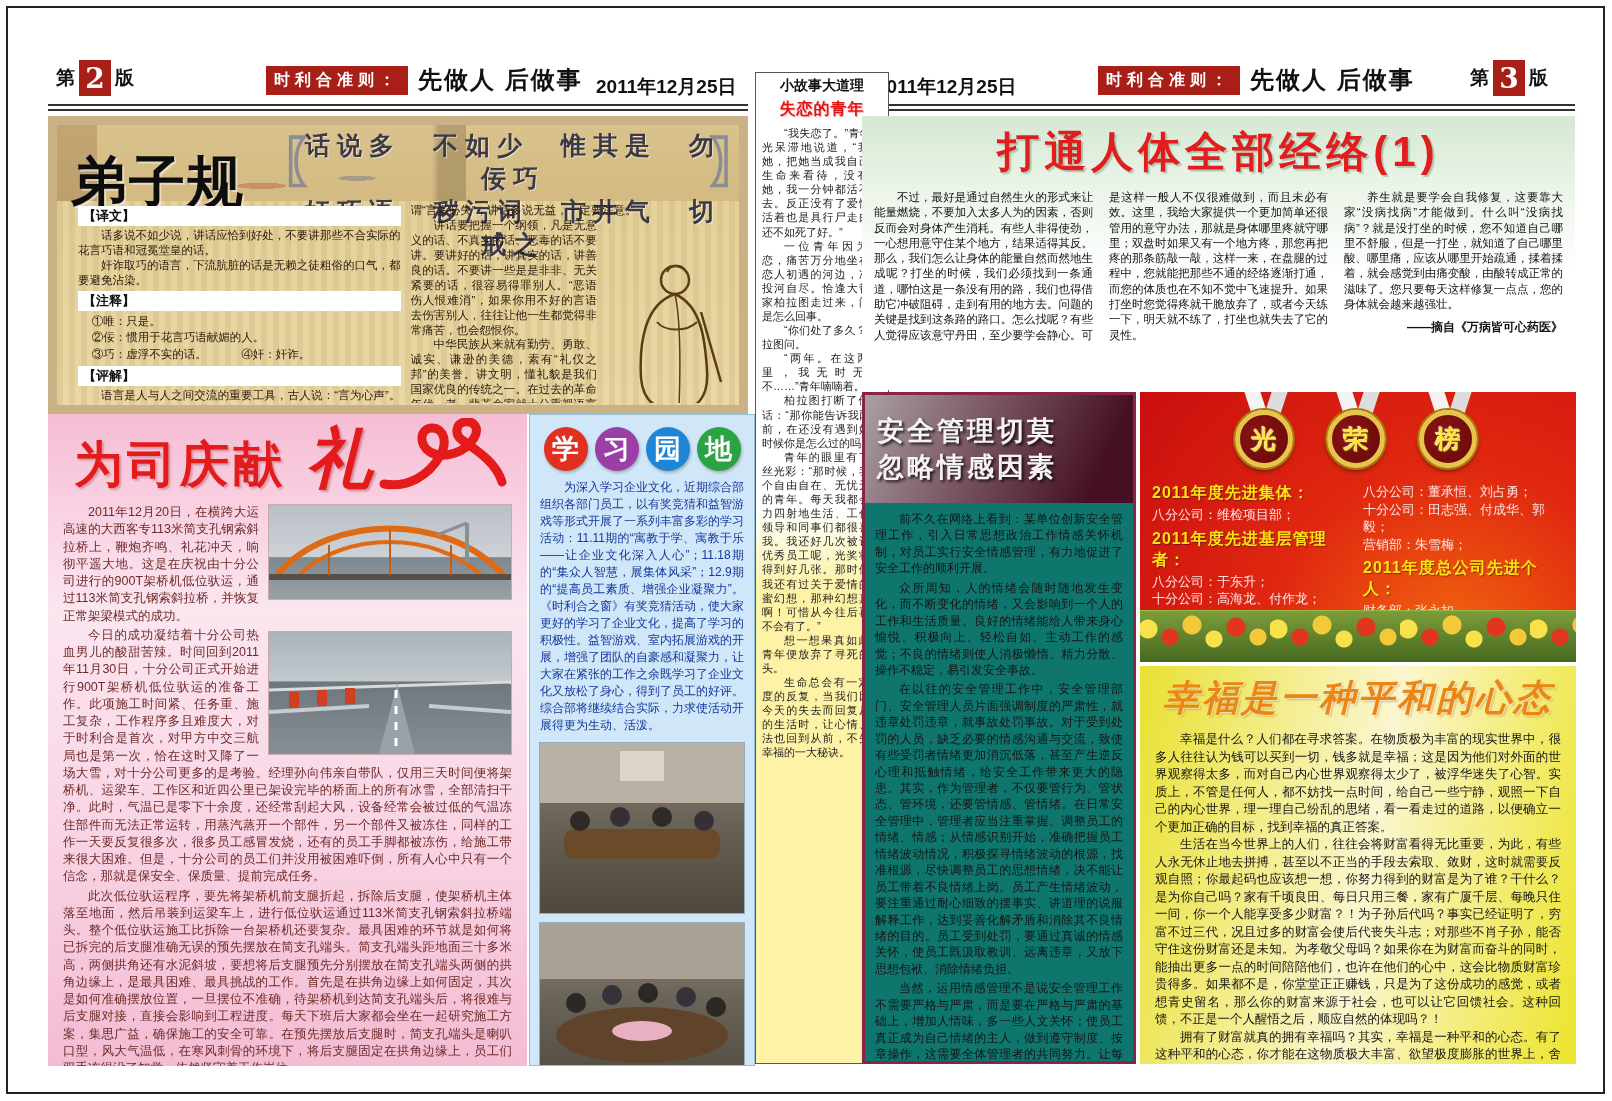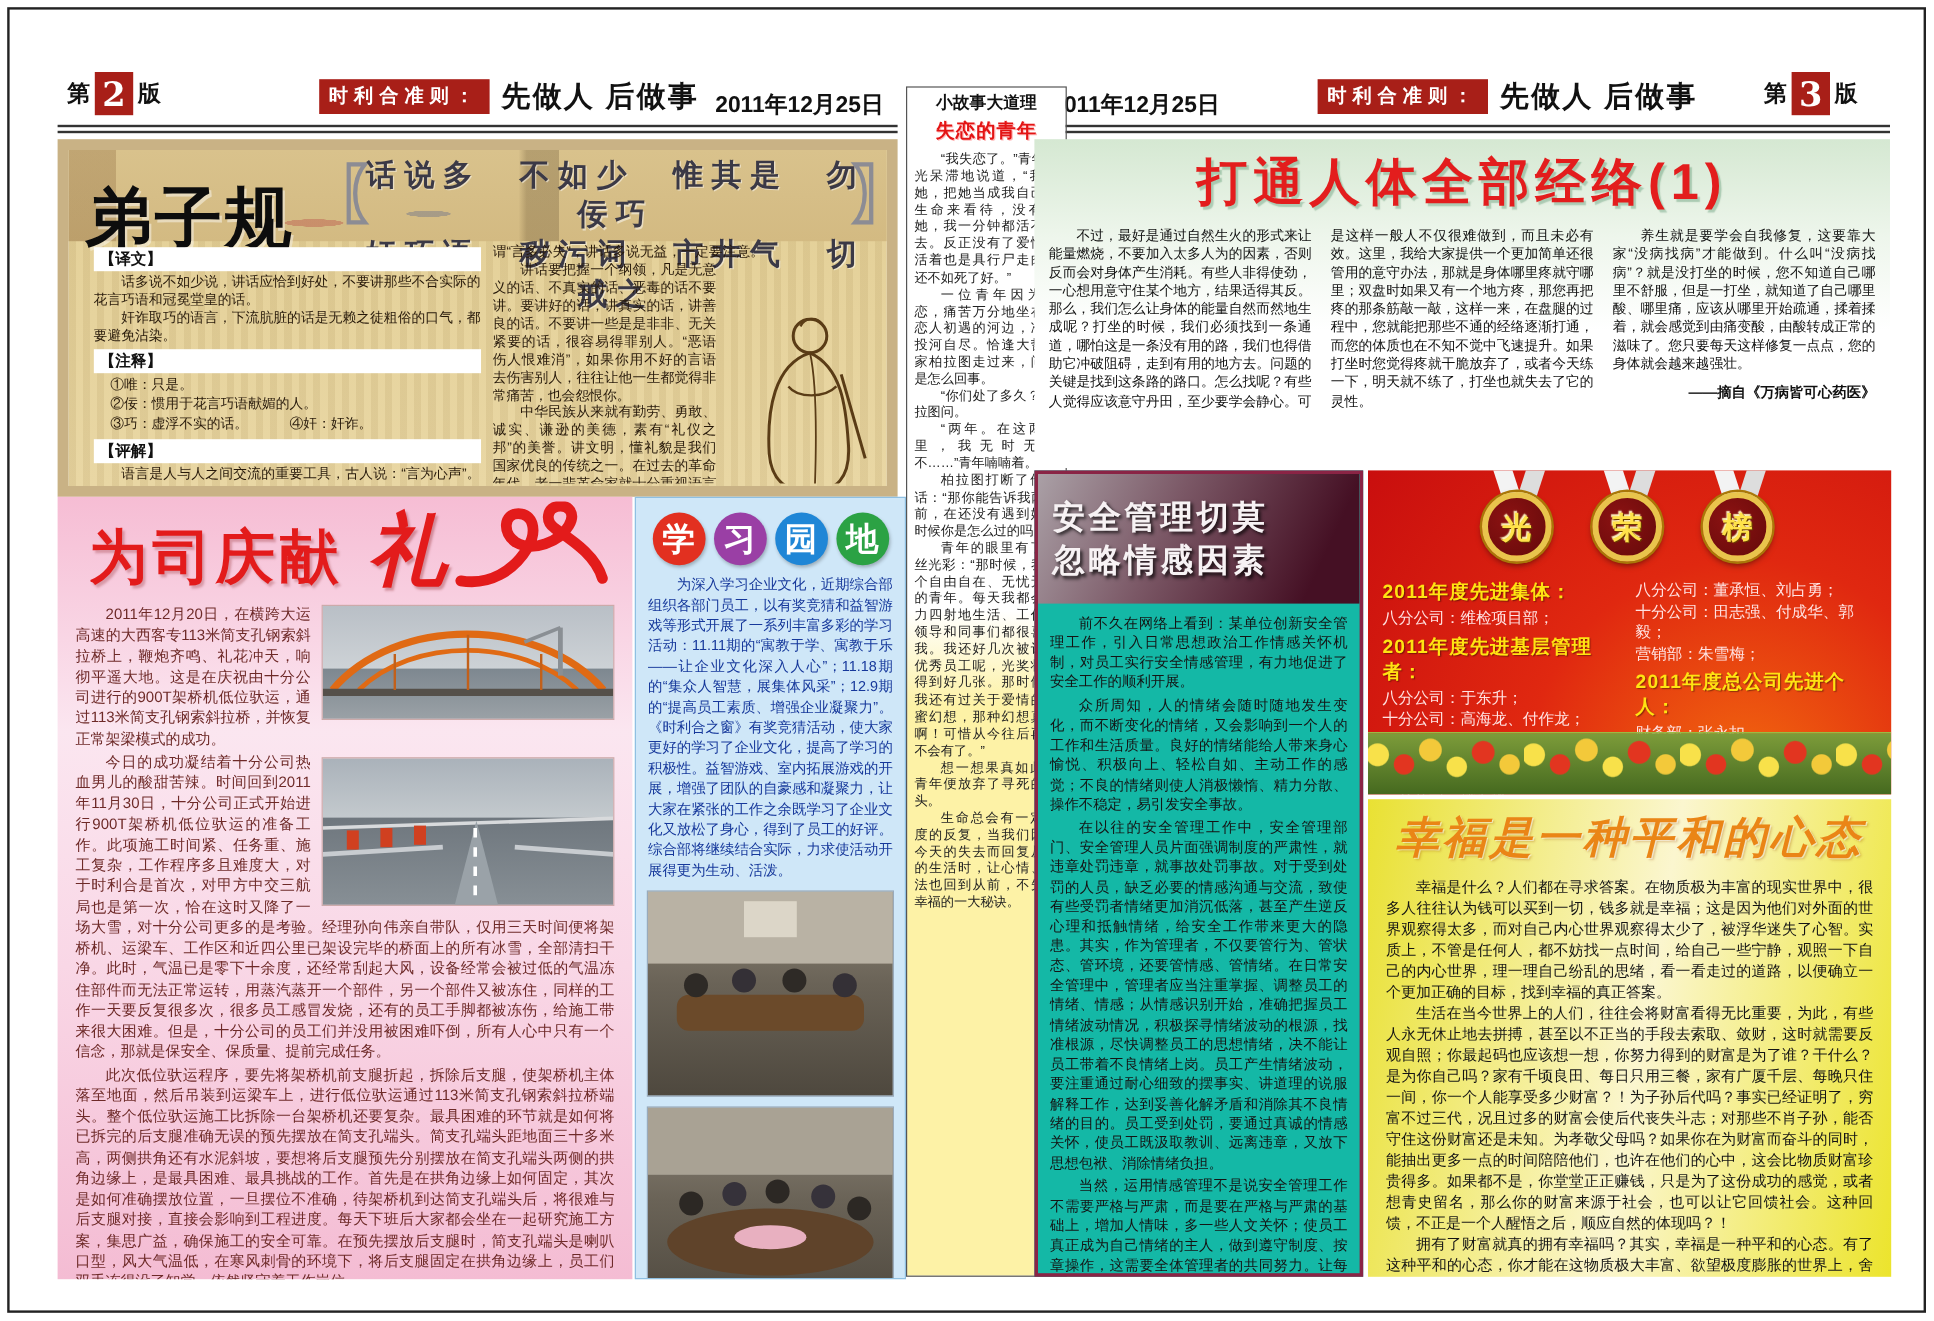--- a/index.html
+++ b/index.html
@@ -84,21 +84,21 @@
               background:linear-gradient(180deg,#d5e8d2 0%,#eef6ec 30%,#ffffff 58%); }
   .mer-title { text-align:center; font-size:42px; font-weight:bold; color:#e31d1d; letter-spacing:5px;
                margin:8px 0 10px; text-shadow:2px 2px 1px rgba(0,90,40,.25); }
   .mer-cols { column-count:3; column-gap:16px; padding:0 12px; font-size:11.5px; line-height:1.33;
               text-align:justify; color:#101010; height:198px; }
   .mer-cols p { text-indent:2em; }
   .mer-attr { text-indent:0 !important; text-align:right; font-weight:bold; font-size:12px; margin-top:8px; }
 
   
   .safety { position:absolute; left:862px; top:392px; width:274px; height:672px; border:3px solid #8a2445;
-            overflow:hidden; background:#14b8a6; }
+            overflow:hidden; background:#0f766e; }
   .safety-titlebox { height:108px; display:flex; flex-direction:column; justify-content:center; padding-left:12px;
             background:linear-gradient(115deg,#aaa0a6 0%,#7b5866 40%,#451024 85%); }
   .safety-title { color:#f7f2f4; font-size:27px; font-weight:bold; letter-spacing:3px; line-height:1.35;
             text-shadow:2px 2px 3px rgba(0,0,0,.8); }
   .safety-body { padding:8px 10px; font-size:12px; line-height:1.37; color:#141414; text-align:justify; }
   .safety-body p { text-indent:2em; margin-bottom:3px; }
 
   
   .honor { position:absolute; left:1140px; top:392px; width:436px; height:270px; overflow:hidden;
            background:radial-gradient(circle at 72% 95%, #f2680f 0%, #e02810 45%, #c90e0e 100%); }

